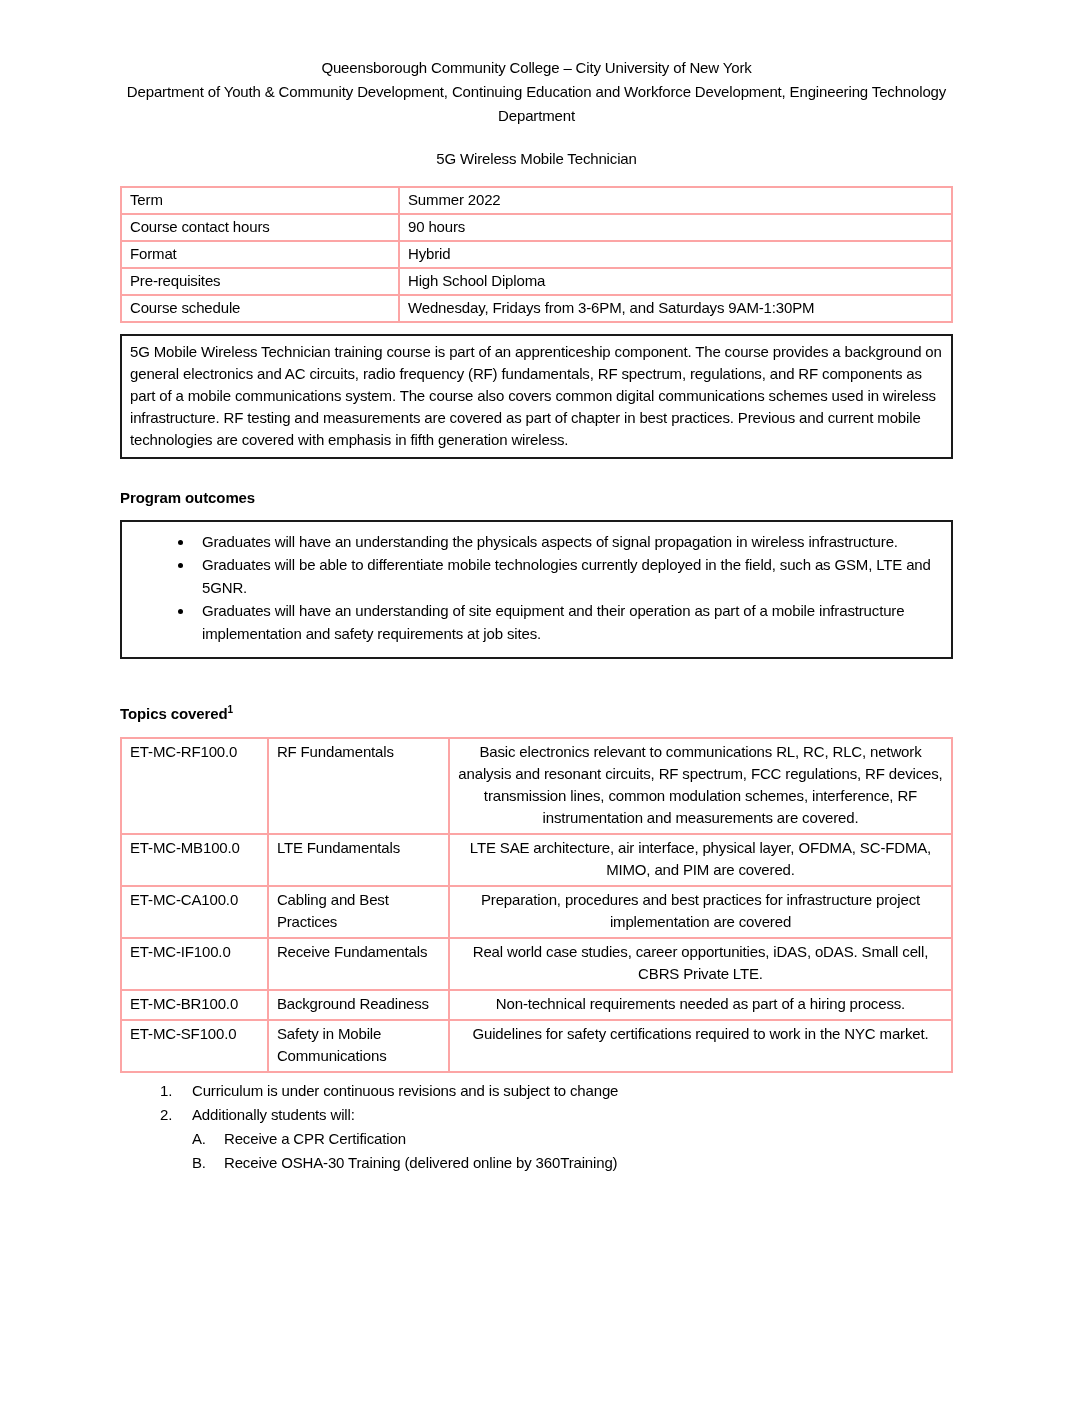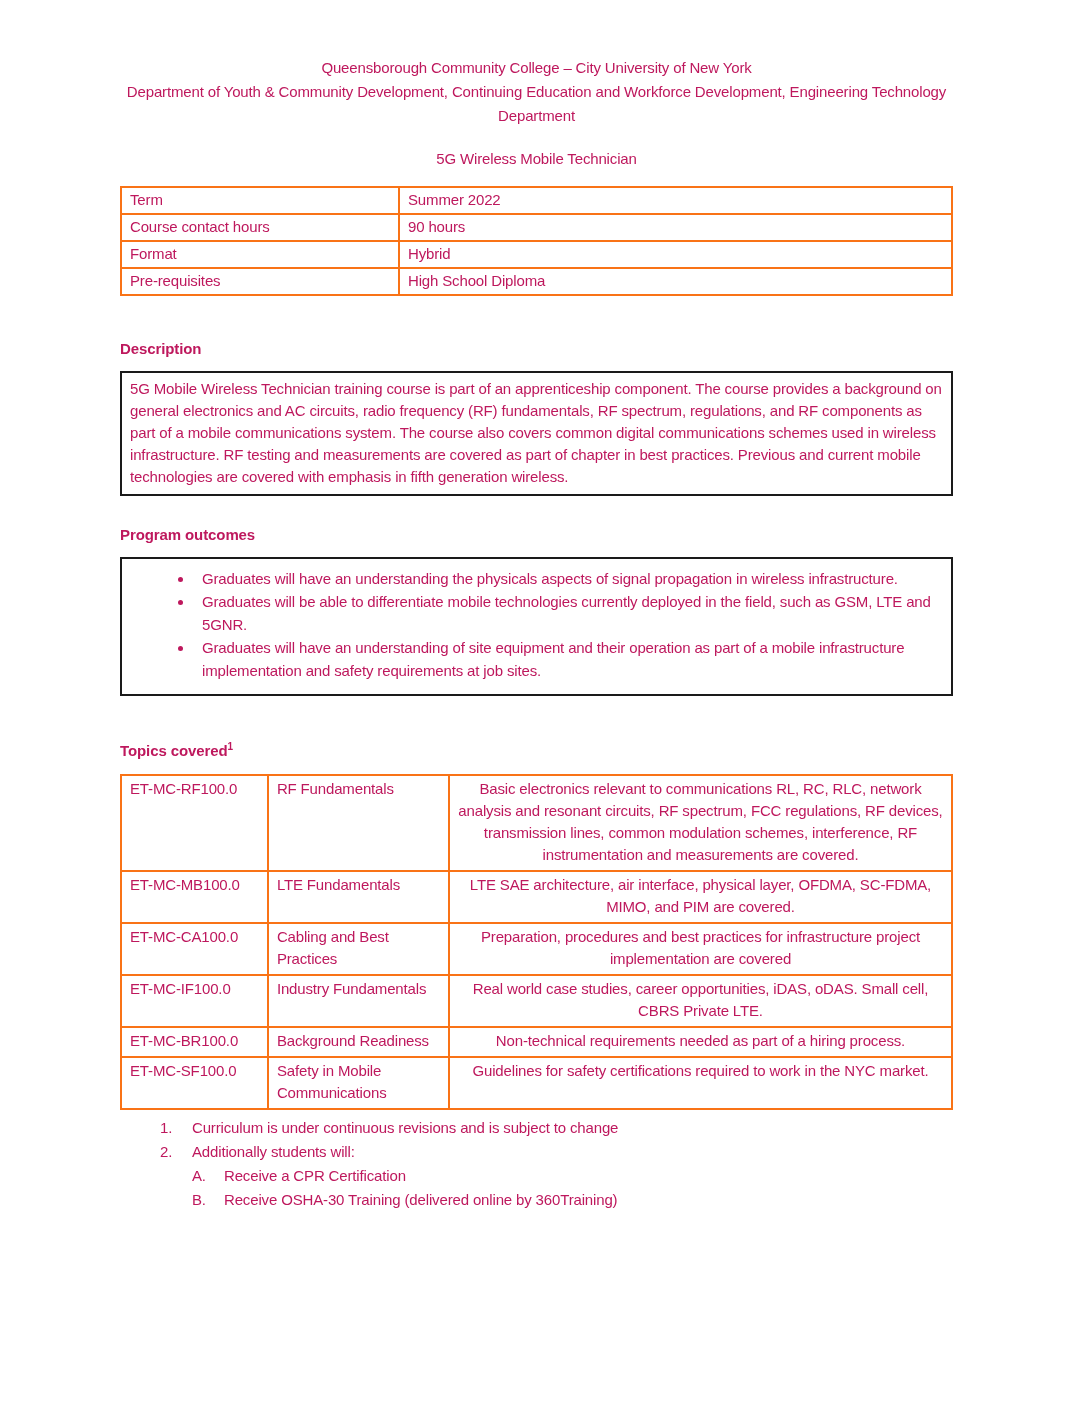--- a/index.html
+++ b/index.html
@@ -3,36 +3,36 @@
 <meta charset="utf-8">
 <style>
   * { margin: 0; padding: 0; box-sizing: border-box; }
   html, body { background: #ffffff; }
   .page {
     position: relative;
     width: 1088px;
     height: 1408px;
     margin: 0 auto;
     background: #ffffff;
-    color: #be185d;
+    color: #000000;
     font-family: "Liberation Sans", sans-serif;
     font-size: 15px;
     letter-spacing: -0.15px;
     line-height: 22px;
     overflow: hidden;
   }
   .content {
     padding: 56px 135px 0 120px; 
   }
   .doc-header { text-align: center; }
   .doc-header p { line-height: 24px; }
   .course-title { text-align: center; margin-top: 20px; }
 
   table { border-collapse: collapse; width: 833px; }
-  table, th, td { border: 2px solid #f97316; }
+  table, th, td { border: 2px solid #fca5a5; }
   td, th {
     font-weight: normal;
     text-align: left;
     vertical-align: top;
     padding: 1px 8px 2px 8px;
     line-height: 22px;
   }
   .info-table { margin-top: 16px; }
   .info-table td.label-col { width: 278px; }
 
@@ -89,24 +89,27 @@
           <td>90 hours</td>
         </tr>
         <tr>
           <td class="label-col">Format</td>
           <td>Hybrid</td>
         </tr>
         <tr>
           <td class="label-col">Pre-requisites</td>
           <td>High School Diploma</td>
         </tr>
+        <tr>
+          <td class="label-col">Course schedule</td>
+          <td>Wednesday, Fridays from 3-6PM, and Saturdays 9AM-1:30PM</td>
+        </tr>
       </tbody>
     </table>
 
-    <h3 class="section-heading desc-heading">Description</h3>
     <div class="box">
       <p>5G Mobile Wireless Technician training course is part of an apprenticeship component. The course provides a background on general electronics and AC circuits, radio frequency (RF) fundamentals, RF spectrum, regulations, and RF components as part of a mobile communications system. The course also covers common digital communications schemes used in wireless infrastructure. RF testing and measurements are covered as part of chapter in best practices. Previous and current mobile technologies are covered with emphasis in fifth generation wireless.</p>
     </div>
 
     <h3 class="section-heading outcomes-heading">Program outcomes</h3>
     <div class="box outcomes-box">
       <ul>
         <li>Graduates will have an understanding the physicals aspects of signal propagation in wireless infrastructure.</li>
         <li>Graduates will be able to differentiate mobile technologies currently deployed in the field, such as GSM, LTE and 5GNR.</li>
         <li>Graduates will have an understanding of site equipment and their operation as part of a mobile infrastructure implementation and safety requirements at job sites.</li>
@@ -127,21 +130,21 @@
           <td class="title-col">LTE Fundamentals</td>
           <td class="desc-col">LTE SAE architecture, air interface, physical layer, OFDMA, SC-FDMA, MIMO, and PIM are covered.</td>
         </tr>
         <tr>
           <td class="code-col">ET-MC-CA100.0</td>
           <td class="title-col">Cabling and Best Practices</td>
           <td class="desc-col">Preparation, procedures and best practices for infrastructure project implementation are covered</td>
         </tr>
         <tr>
           <td class="code-col">ET-MC-IF100.0</td>
-          <td class="title-col">Industry Fundamentals</td>
+          <td class="title-col">Receive Fundamentals</td>
           <td class="desc-col">Real world case studies, career opportunities, iDAS, oDAS. Small cell, CBRS Private LTE.</td>
         </tr>
         <tr>
           <td class="code-col">ET-MC-BR100.0</td>
           <td class="title-col">Background Readiness</td>
           <td class="desc-col">Non-technical requirements needed as part of a hiring process.</td>
         </tr>
         <tr>
           <td class="code-col">ET-MC-SF100.0</td>
           <td class="title-col">Safety in Mobile Communications</td>

